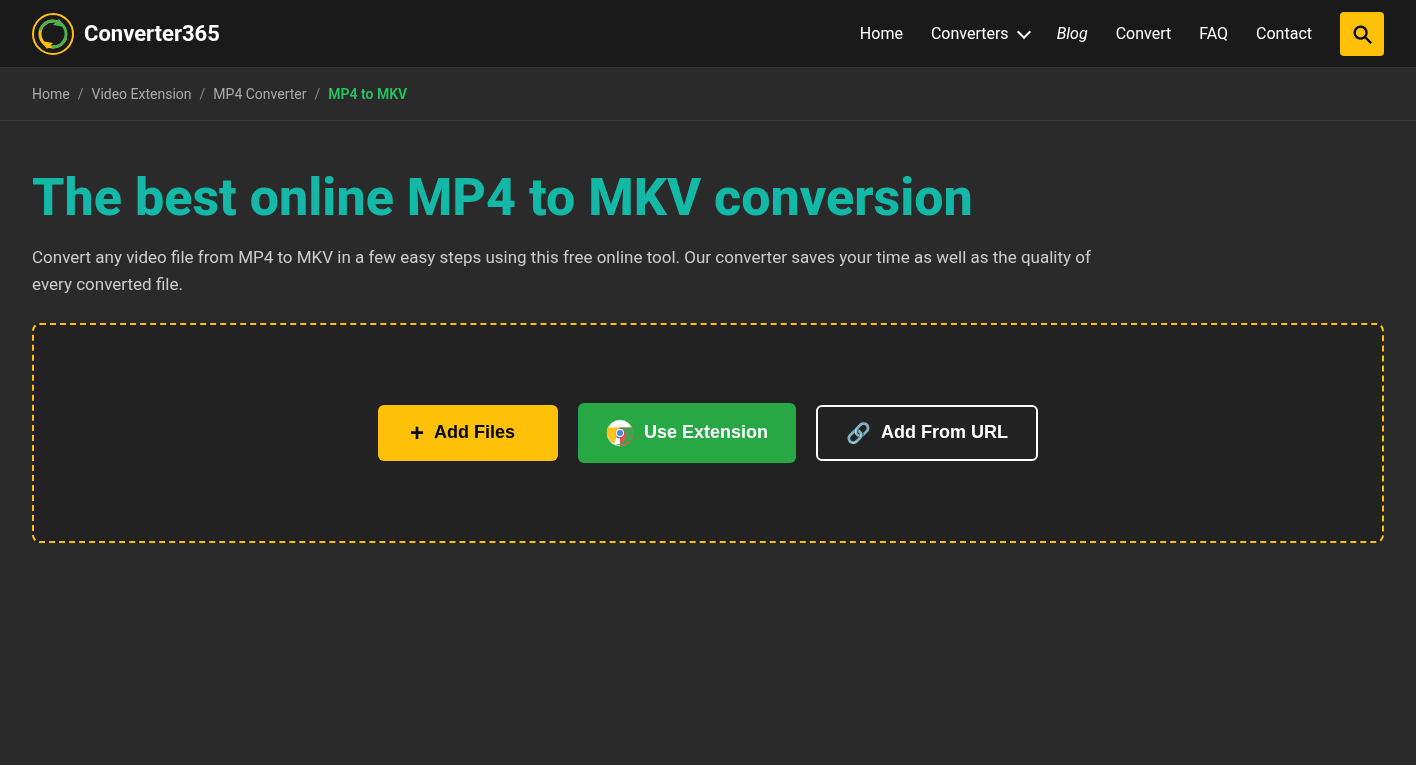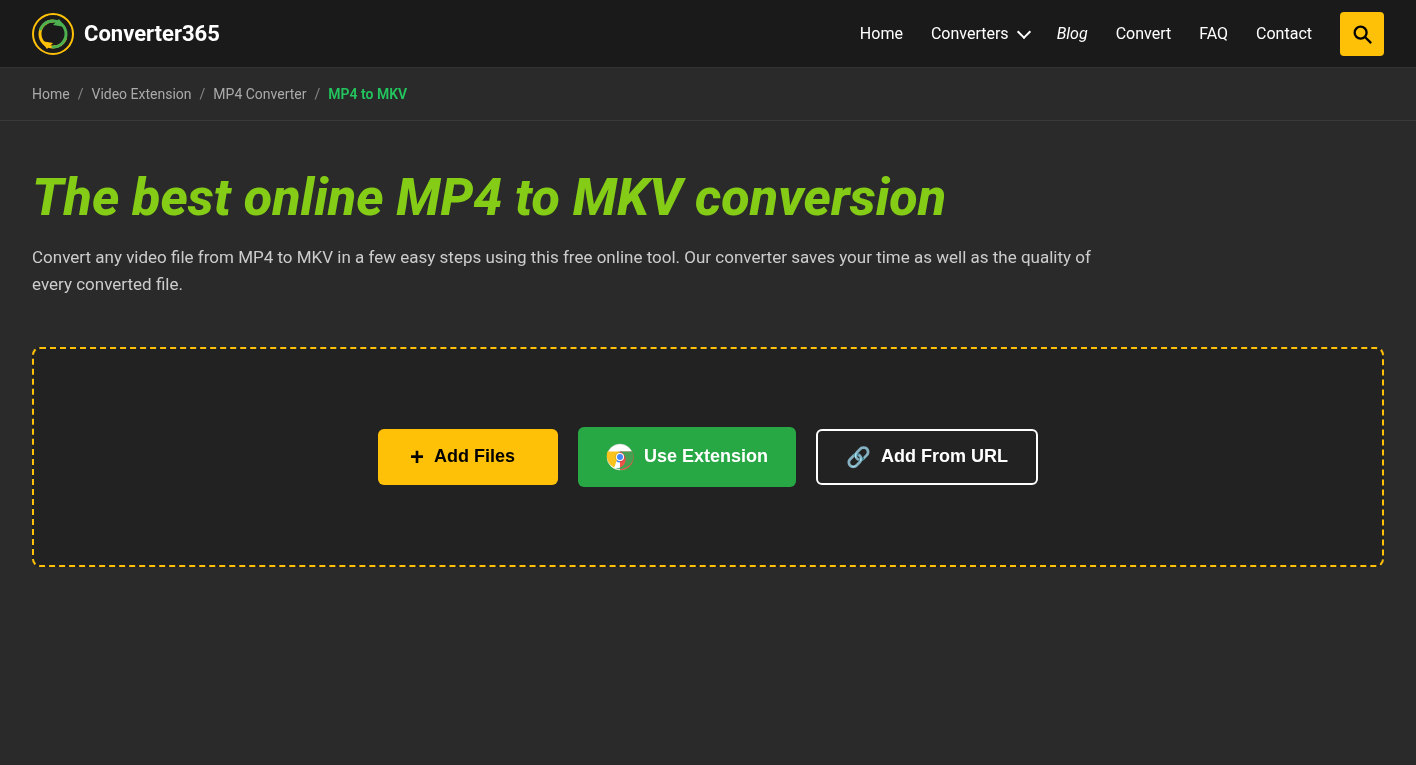--- a/index.html
+++ b/index.html
@@ -121,32 +121,31 @@
 
     
     .hero {
       background-color: #2a2a2a;
       padding: 48px 32px 32px 32px;
     }
 
     .hero-title {
       font-size: 52px;
       font-weight: 800;
-      color: #84cc16;
+      color: #14b8a6;
       margin-bottom: 18px;
       line-height: 1.1;
-      font-style: italic;
     }
 
     .hero-description {
       font-size: 17px;
       color: #cccccc;
       max-width: 1100px;
       line-height: 1.6;
-      margin-bottom: 48px;
+      margin-bottom: 24px;
     }
 
     
     .upload-area {
       border: 2px dashed #ffc107;
       border-radius: 8px;
       margin: 0 0 0 0;
       min-height: 220px;
       display: flex;
       align-items: center;

